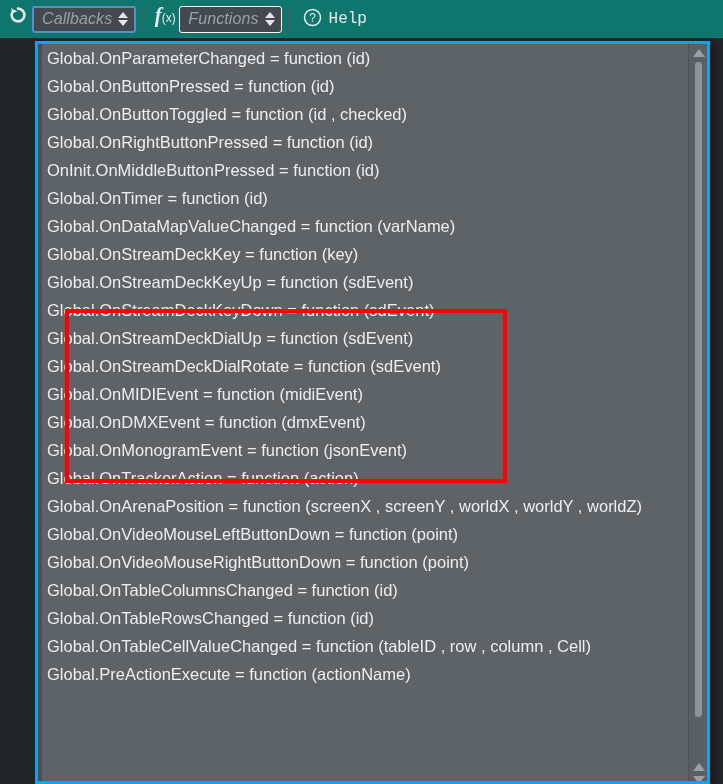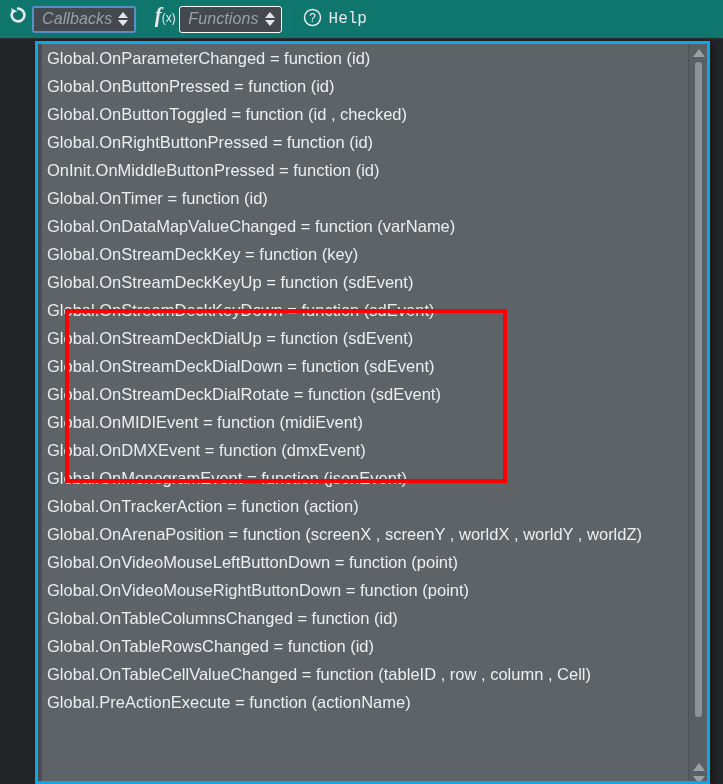--- a/index.html
+++ b/index.html
@@ -272,21 +272,20 @@
       <div class="option-row">Global.OnButtonPressed = function (id)</div>
       <div class="option-row">Global.OnButtonToggled = function (id , checked)</div>
       <div class="option-row">Global.OnRightButtonPressed = function (id)</div>
       <div class="option-row">OnInit.OnMiddleButtonPressed = function (id)</div>
       <div class="option-row">Global.OnTimer = function (id)</div>
       <div class="option-row">Global.OnDataMapValueChanged = function (varName)</div>
       <div class="option-row">Global.OnStreamDeckKey = function (key)</div>
       <div class="option-row">Global.OnStreamDeckKeyUp = function (sdEvent)</div>
       <div class="option-row">Global.OnStreamDeckKeyDown = function (sdEvent)</div>
       <div class="option-row">Global.OnStreamDeckDialUp = function (sdEvent)</div>
-      <div class="option-row">Global.OnStreamDeckDialDown = function (sdEvent)</div>
       <div class="option-row">Global.OnStreamDeckDialRotate = function (sdEvent)</div>
       <div class="option-row">Global.OnMIDIEvent = function (midiEvent)</div>
       <div class="option-row">Global.OnDMXEvent = function (dmxEvent)</div>
       <div class="option-row">Global.OnMonogramEvent = function (jsonEvent)</div>
       <div class="option-row">Global.OnTrackerAction = function (action)</div>
       <div class="option-row">Global.OnArenaPosition = function (screenX , screenY , worldX , worldY , worldZ)</div>
       <div class="option-row">Global.OnVideoMouseLeftButtonDown = function (point)</div>
       <div class="option-row">Global.OnVideoMouseRightButtonDown = function (point)</div>
       <div class="option-row">Global.OnTableColumnsChanged = function (id)</div>
       <div class="option-row">Global.OnTableRowsChanged = function (id)</div>

